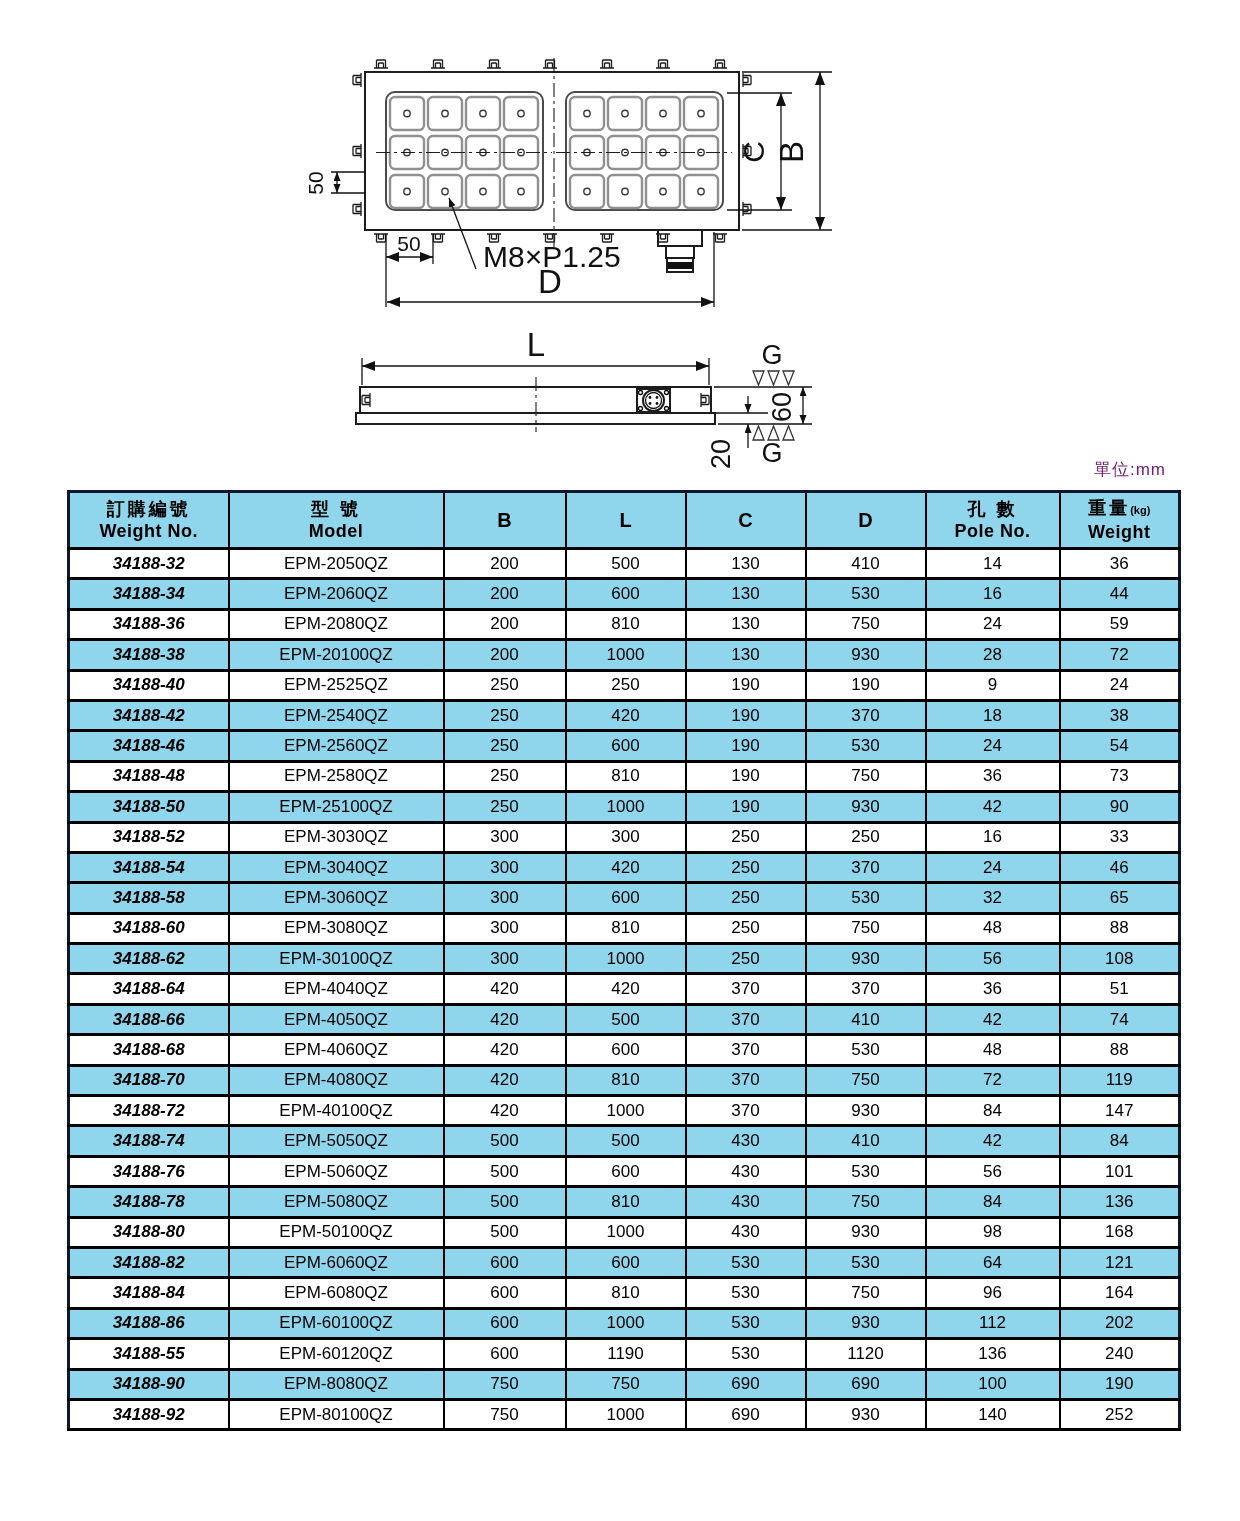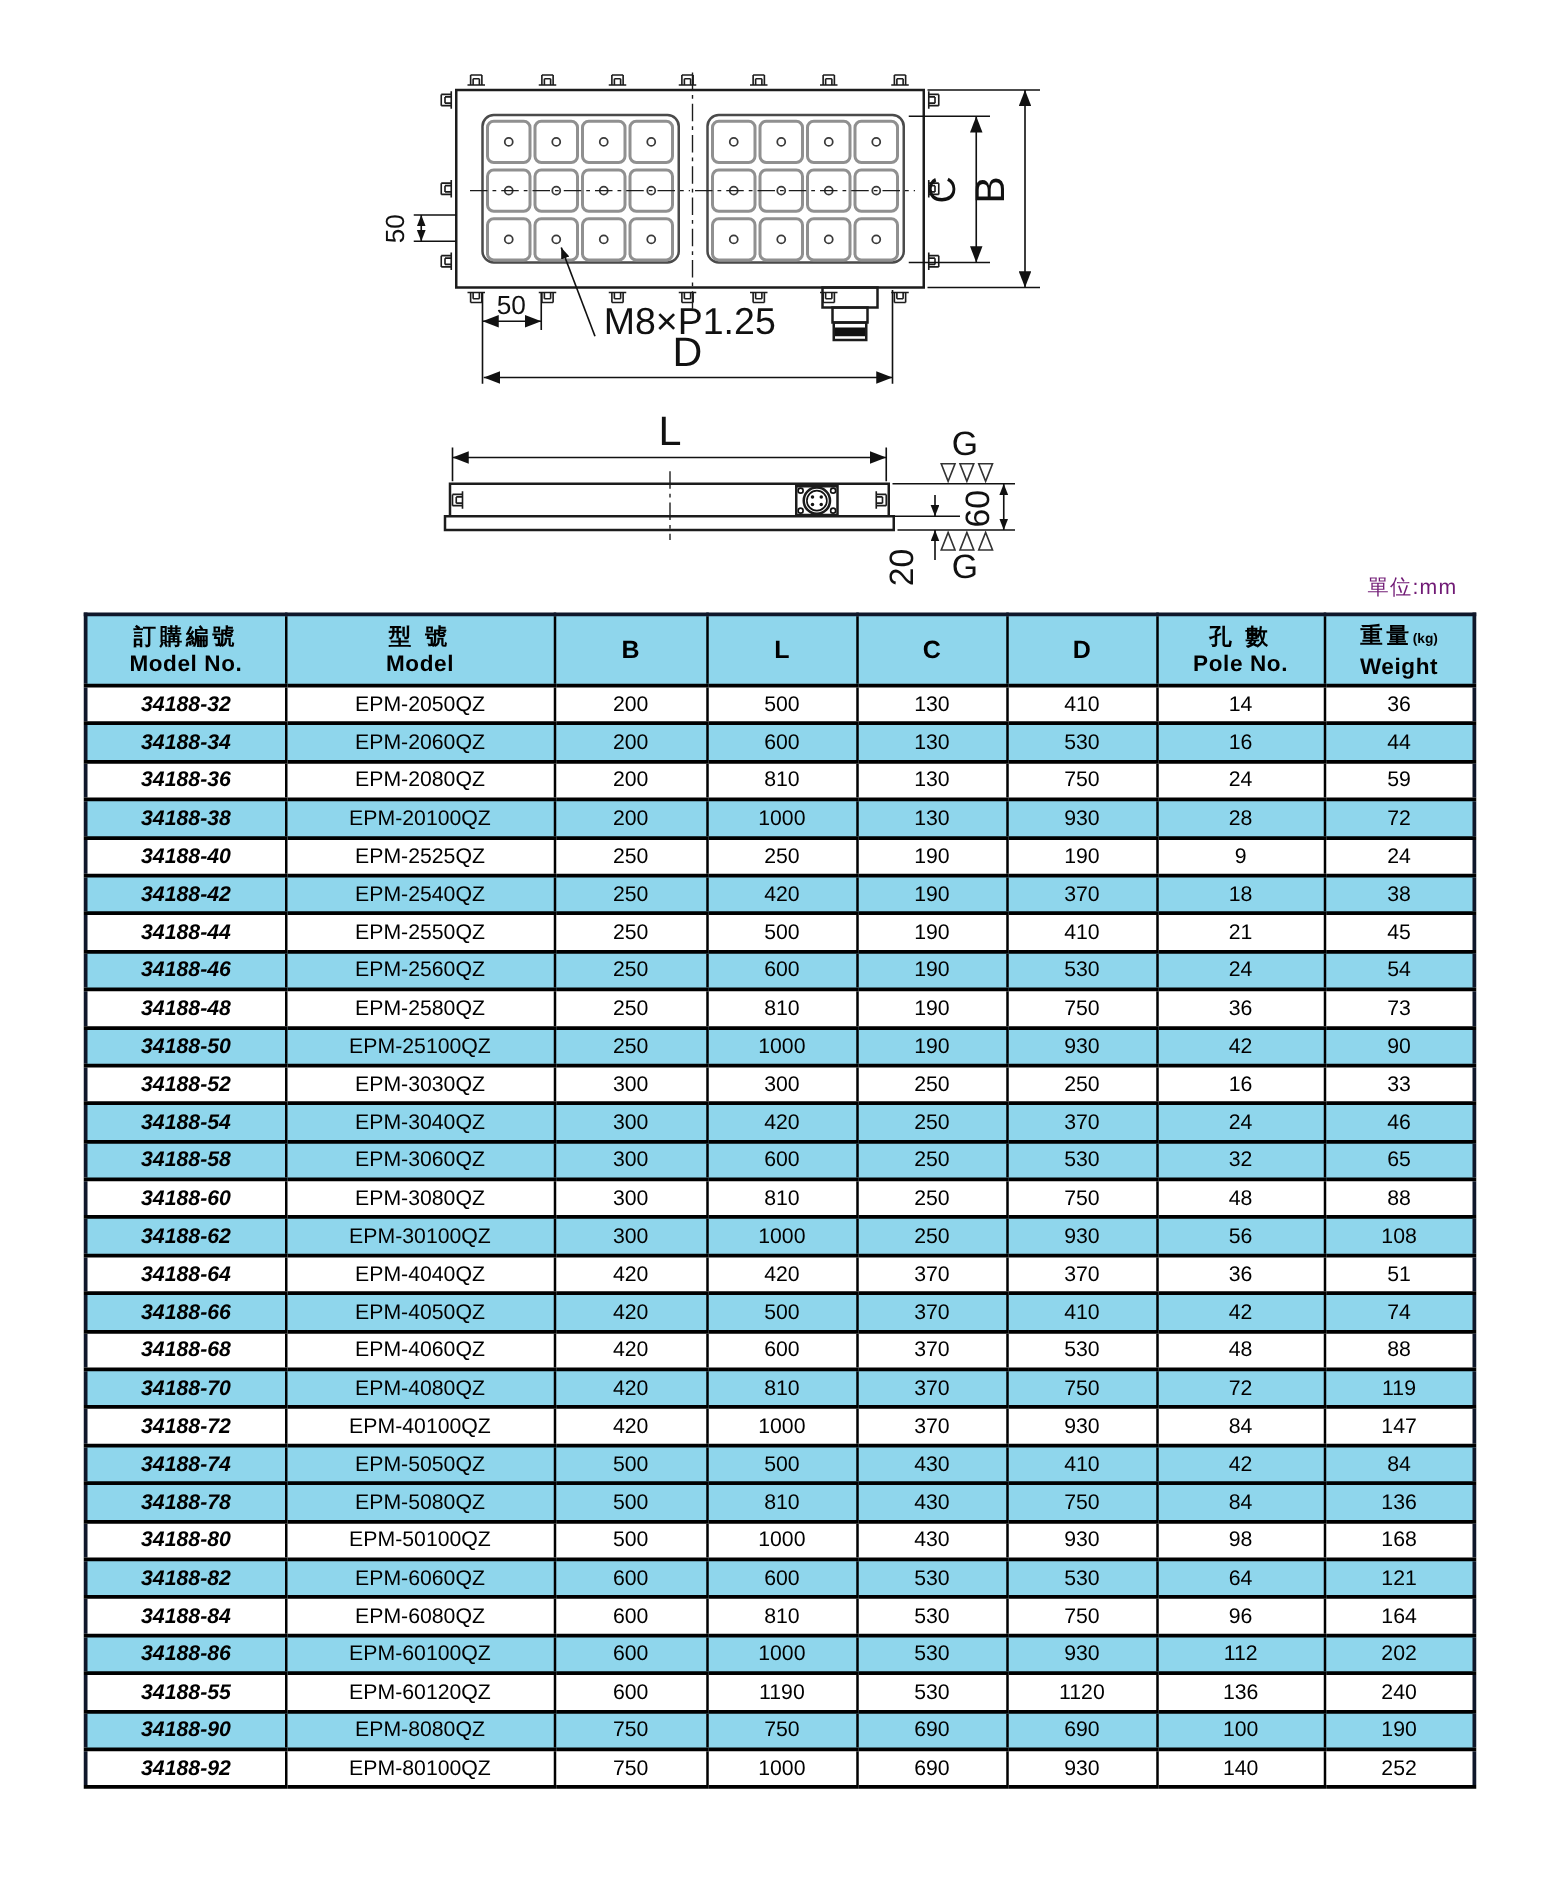--- a/index.html
+++ b/index.html
@@ -245,21 +245,21 @@
       <col style="width:120px">
     <col style="width:120px">
       <col style="width:120px">
       <col style="width:134px">
       <col style="width:120px">
   </colgroup>
   <thead>
     <tr>
       <th>
         <div class="zh">訂購編號</div>
-        <div class="en">Model No.</div>
+        <div class="en">Weight No.</div>
       </th>
       <th>
         <div class="zh">型 號</div>
         <div class="en">Model</div>
       </th>
       <th class="letter">B</th>
       <th class="letter">L</th>
       <th class="letter">C</th>
       <th class="letter">D</th>
       <th>
@@ -332,30 +332,20 @@
     <td class="order">34188-42</td>
     <td>EPM-2540QZ</td>
     <td>250</td>
     <td>420</td>
     <td>190</td>
     <td>370</td>
     <td>18</td>
     <td>38</td>
   </tr>
 
-  <tr>
-    <td class="order">34188-44</td>
-    <td>EPM-2550QZ</td>
-    <td>250</td>
-    <td>500</td>
-    <td>190</td>
-    <td>410</td>
-    <td>21</td>
-    <td>45</td>
-  </tr>
 
   <tr class="alt">
     <td class="order">34188-46</td>
     <td>EPM-2560QZ</td>
     <td>250</td>
     <td>600</td>
     <td>190</td>
     <td>530</td>
     <td>24</td>
     <td>54</td>
@@ -498,20 +488,30 @@
     <td class="order">34188-74</td>
     <td>EPM-5050QZ</td>
     <td>500</td>
     <td>500</td>
     <td>430</td>
     <td>410</td>
     <td>42</td>
     <td>84</td>
   </tr>
 
+  <tr>
+    <td class="order">34188-76</td>
+    <td>EPM-5060QZ</td>
+    <td>500</td>
+    <td>600</td>
+    <td>430</td>
+    <td>530</td>
+    <td>56</td>
+    <td>101</td>
+  </tr>
 
   <tr class="alt">
     <td class="order">34188-78</td>
     <td>EPM-5080QZ</td>
     <td>500</td>
     <td>810</td>
     <td>430</td>
     <td>750</td>
     <td>84</td>
     <td>136</td>

